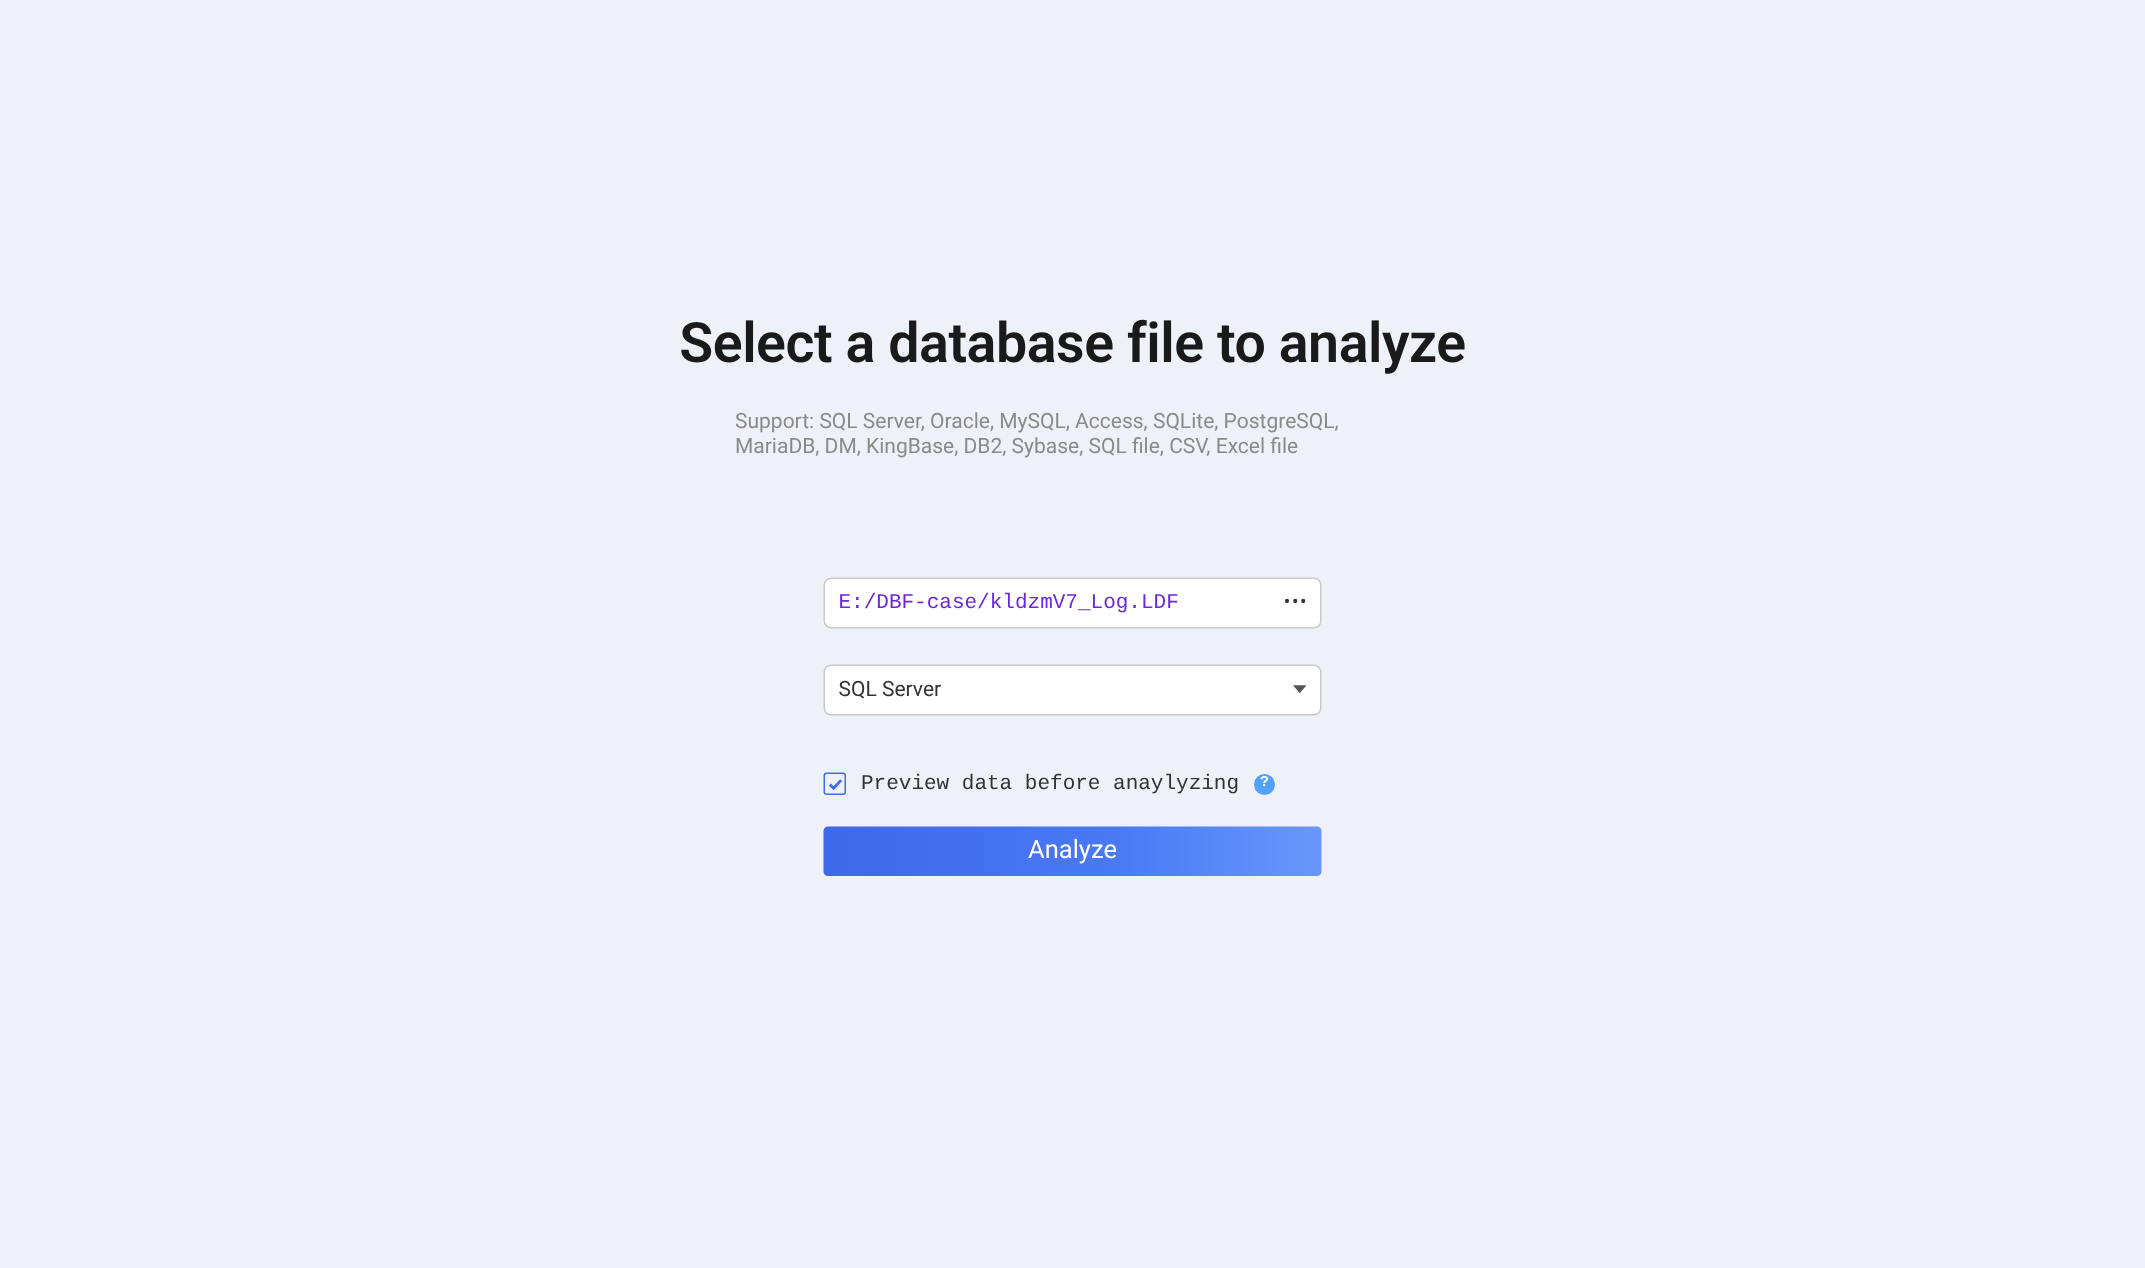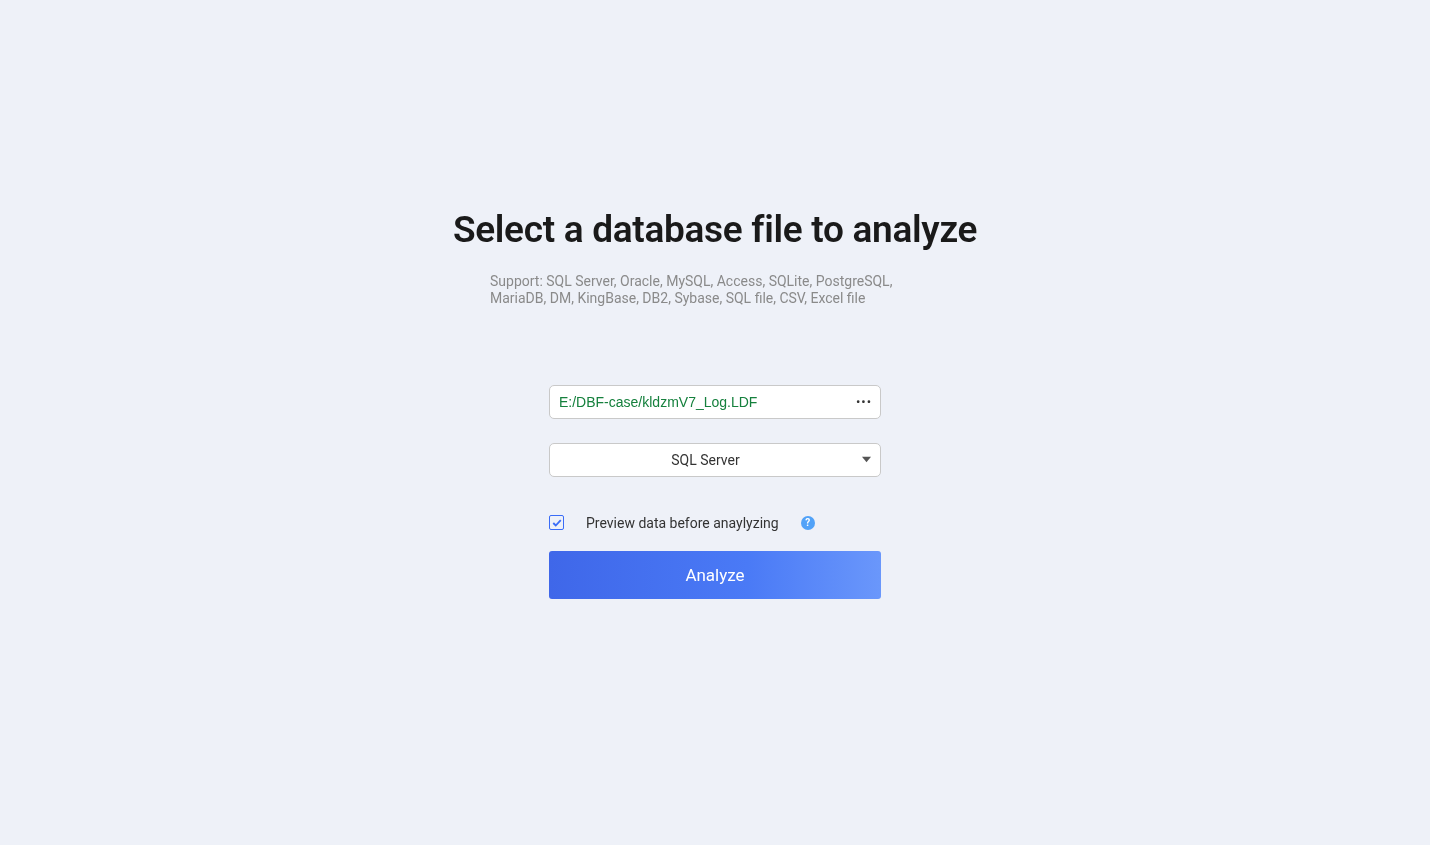--- a/index.html
+++ b/index.html
@@ -58,23 +58,23 @@
       border: 1px solid #c9c9c9;
       border-radius: 5px;
     }
     .text-input {
       flex: 1;
       height: 100%;
       border: none;
       background: transparent;
       padding-left: 9px;
       font-size: 14px;
-      color: #15803d;
+      color: #6d28d9;
       outline: none;
-      font-family: Liberation Sans, sans-serif;
+      font-family: Liberation Mono, monospace;
     }
     .browse-btn {
       width: 28px;
       height: 100%;
       display: flex;
       align-items: center;
       justify-content: center;
       cursor: pointer;
       color: #333;
       font-size: 13px;
@@ -89,39 +89,39 @@
       background: #ffffff;
       border: 1px solid #c9c9c9;
       border-radius: 5px;
       cursor: pointer;
     }
     .select-value {
       flex: 1;
       padding-left: 9px;
       font-size: 14px;
       color: #333;
-      text-align: center;
     }
     .select-arrow {
       width: 28px;
       display: flex;
       align-items: center;
       justify-content: center;
       color: #555;
     }
     .select-arrow svg {
       width: 9px;
       height: 9px;
       fill: #555;
     }
     .checkbox-row {
       display: flex;
       align-items: center;
       margin-top: 38px;
-      gap: 22px;
+      gap: 10px;
+      font-family: Liberation Mono, monospace;
     }
     .checkbox {
       width: 15px;
       height: 15px;
       border: 1.5px solid #3a6cf7;
       border-radius: 2px;
       cursor: pointer;
       display: flex;
       align-items: center;
       justify-content: center;
@@ -148,21 +148,21 @@
       font-weight: bold;
       display: flex;
       align-items: center;
       justify-content: center;
       cursor: pointer;
       flex-shrink: 0;
     }
     .analyze-btn {
       margin-top: 20px;
       width: 100%;
-      height: 48px;
+      height: 33px;
       border: none;
       border-radius: 3px;
       background: linear-gradient(90deg, #3f67e9 0%, #4a7af6 60%, #6a97fb 100%);
       color: #ffffff;
       font-size: 17px;
       font-weight: 400;
       cursor: pointer;
       font-family: inherit;
     }
   </style>

